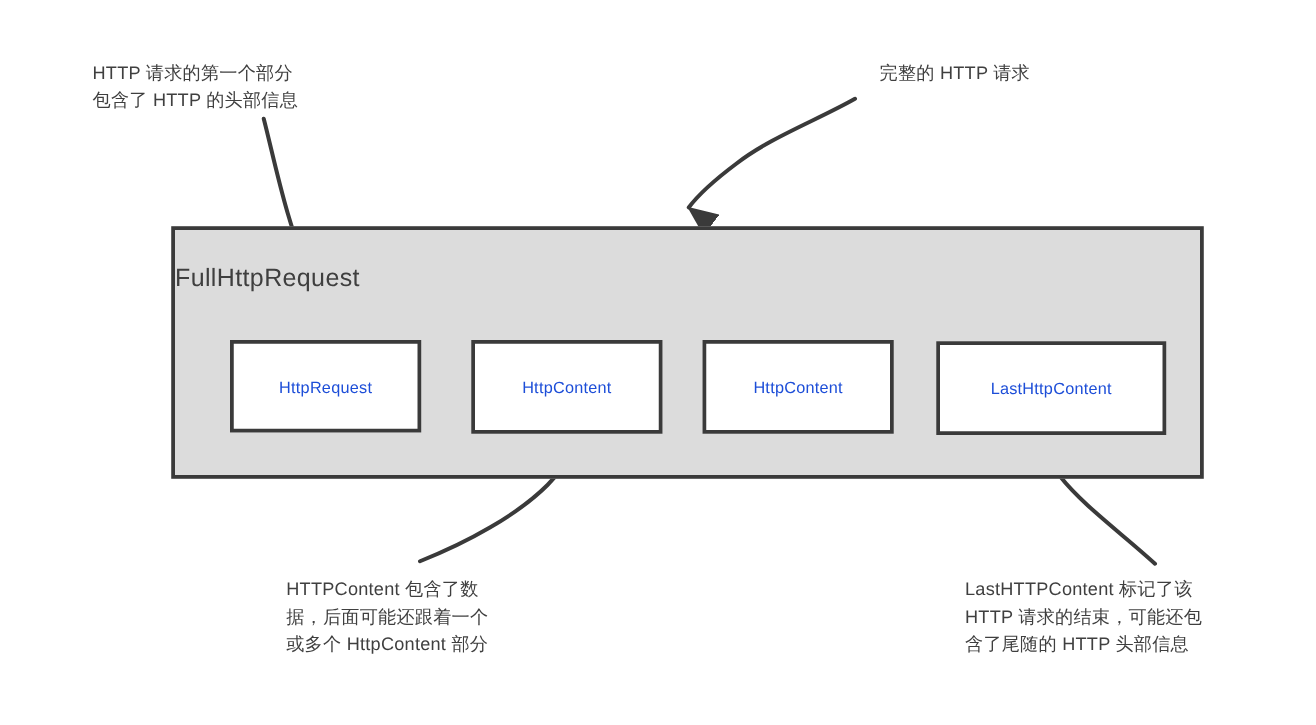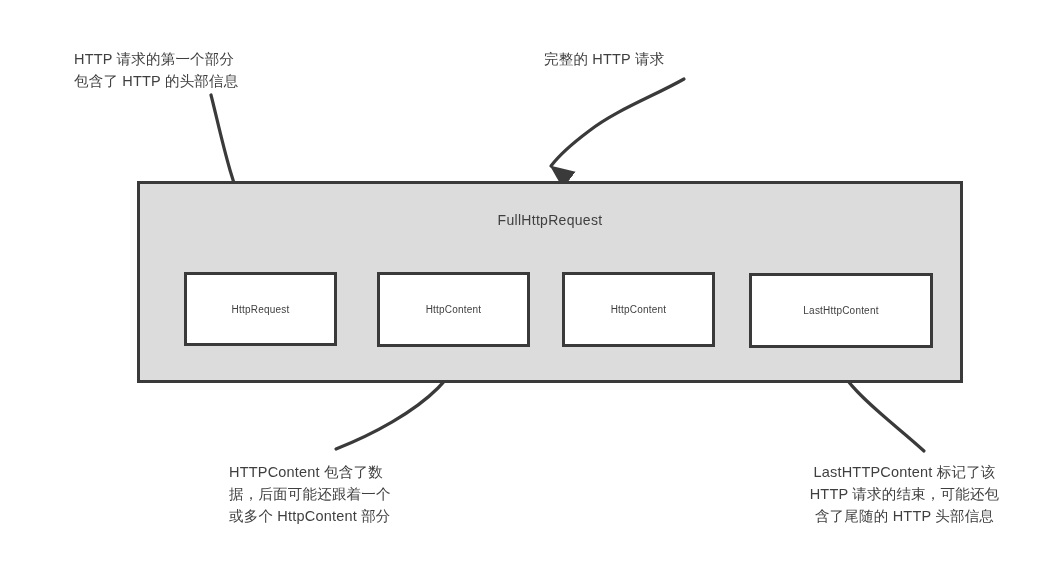--- a/index.html
+++ b/index.html
@@ -41,67 +41,67 @@
   .note-tl {
     left: 30px;
     top: 48px;
     width: 250px;
     text-align: left;
   }
   .note-tc {
     left: 500px;
     top: 48px;
     width: 280px;
-    text-align: left;
+    text-align: right;
   }
   .note-bl {
     left: 185px;
     top: 461px;
     width: 255px;
   }
   .note-br {
     left: 728px;
     top: 461px;
     width: 265px;
-    text-align: center;
+    text-align: left;
   }
 
   
   .container-box {
     position: absolute;
     left: 93px;
     top: 181px;
     width: 826px;
     height: 202px;
     background: #dcdcdc;
     border: 3px solid #3a3a3a;
     box-sizing: border-box;
   }
   .container-title {
     position: absolute;
     left: 0;
     top: 28px;
     width: 100%;
-    text-align: center;
-    font-size: 14px;
+    text-align: left;
+    font-size: 20px;
     color: #3f3f3f;
     letter-spacing: 0.3px;
   }
 
   
   .part-box {
     position: absolute;
     background: #ffffff;
     border: 3px solid #3a3a3a;
     box-sizing: border-box;
     display: flex;
     align-items: center;
     justify-content: center;
-    font-size: 10px;
-    color: #404040;
+    font-size: 13px;
+    color: #1d4ed8;
     letter-spacing: 0.2px;
   }
   .part-1 { left: 140px; top: 272px; width: 153px; height: 74px; }
   .part-2 { left: 333px; top: 272px; width: 153px; height: 75px; }
   .part-3 { left: 518px; top: 272px; width: 153px; height: 75px; }
   .part-4 { left: 705px; top: 273px; width: 184px; height: 75px; }
 </style>
 </head>
 <body>
 

